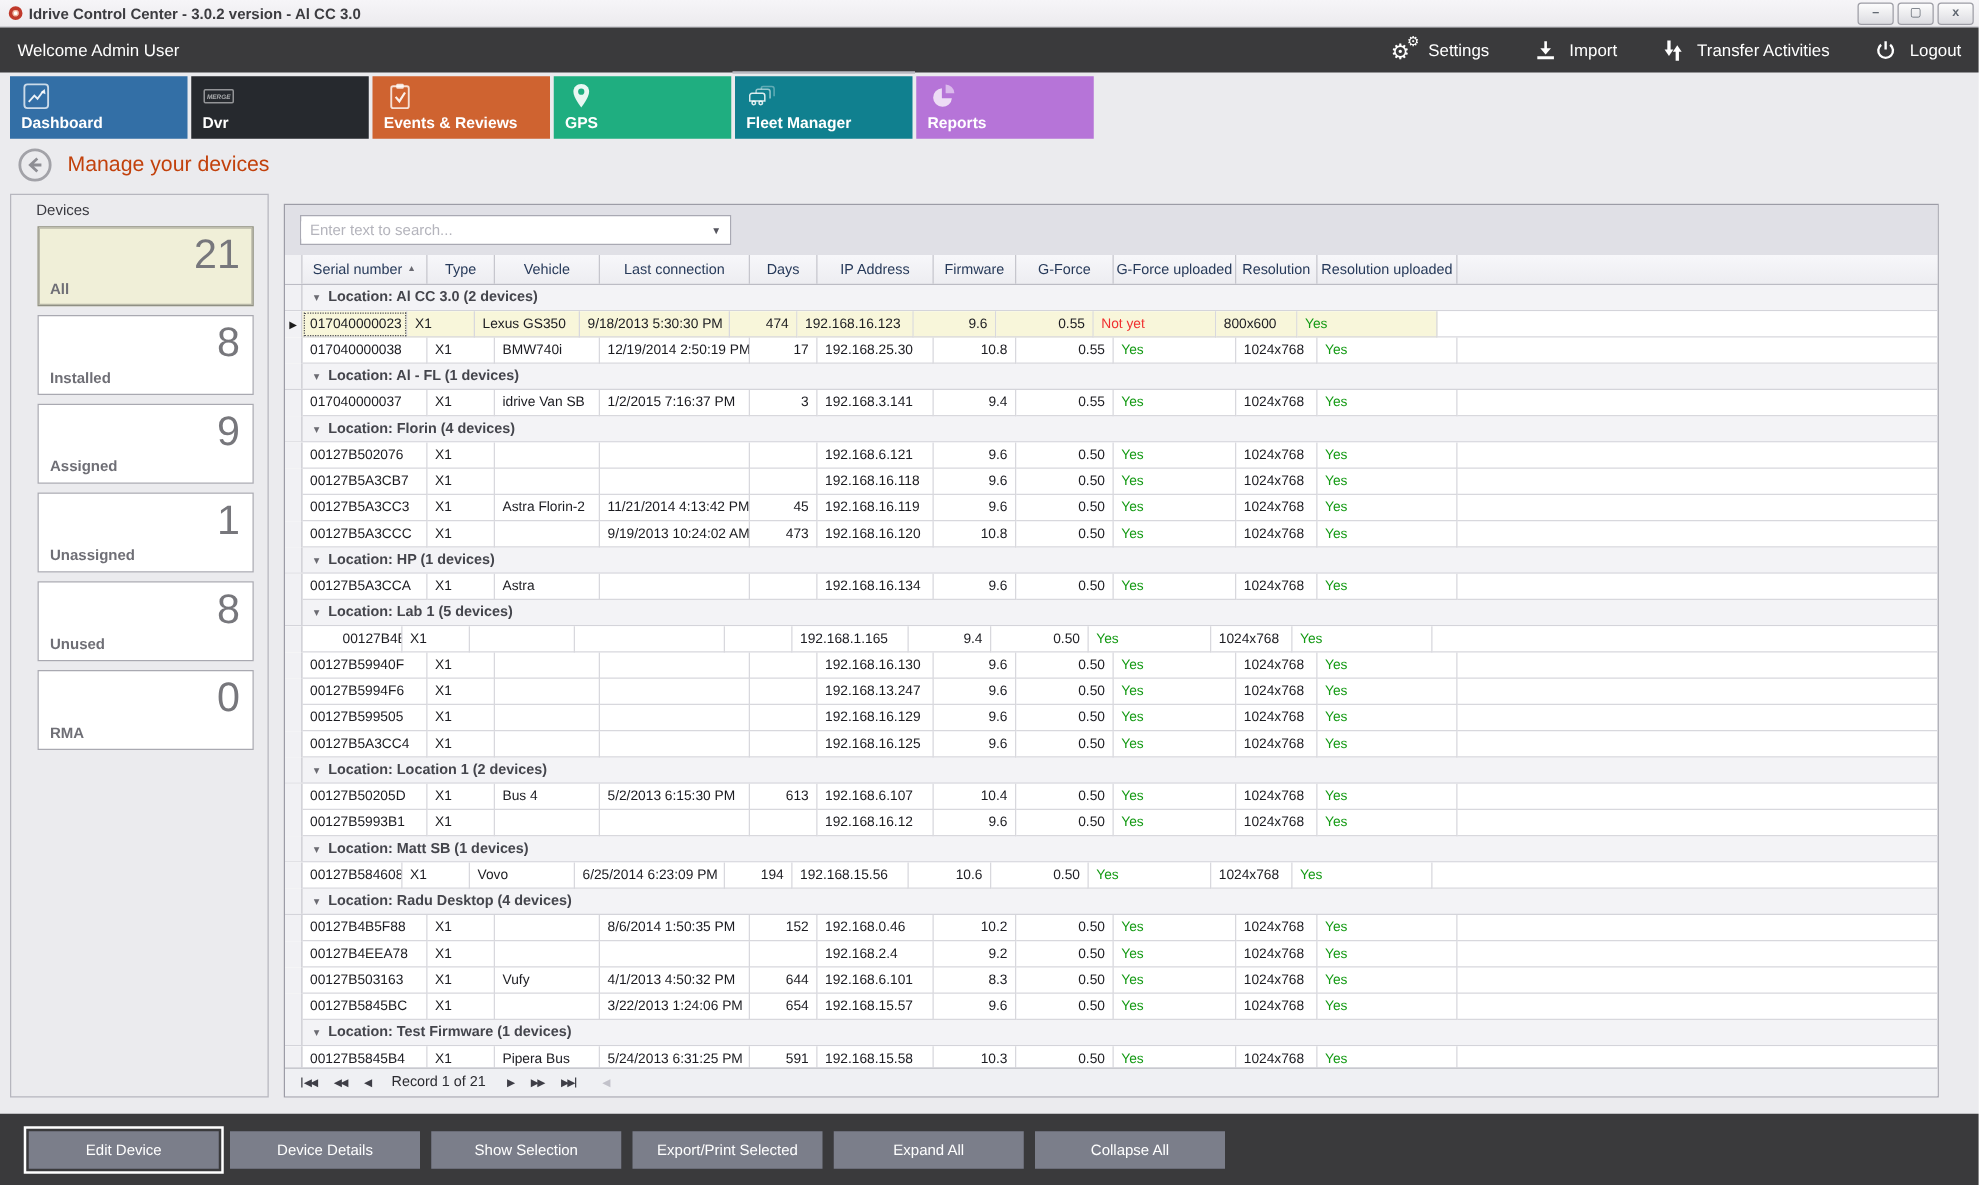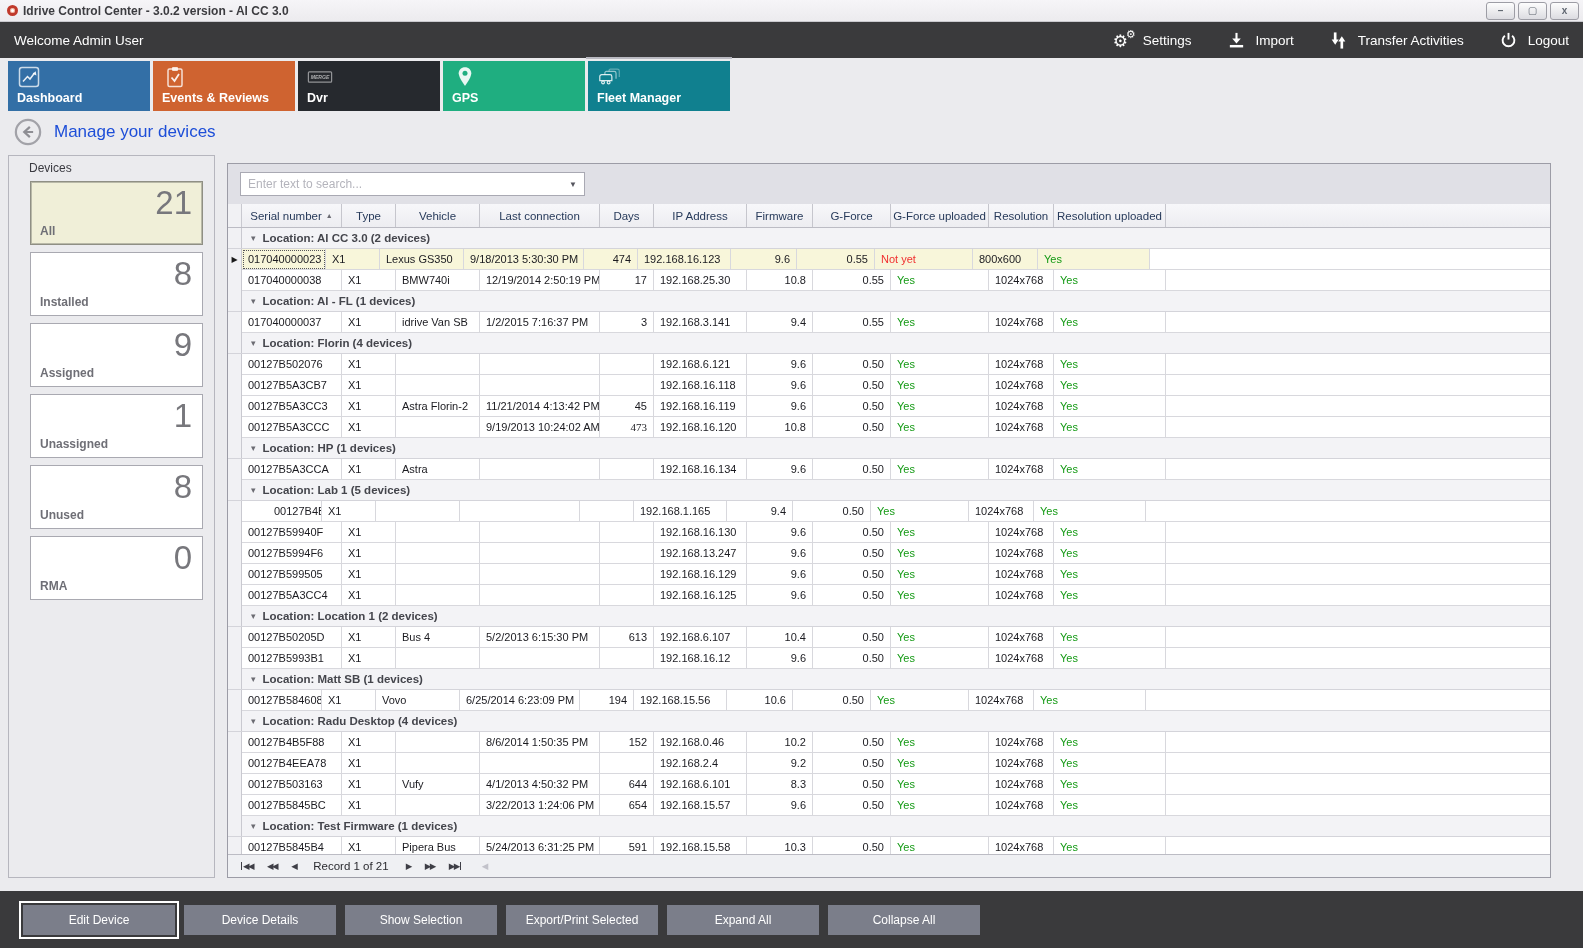--- a/index.html
+++ b/index.html
@@ -35,21 +35,21 @@
   
   .tabsrow{position:absolute;left:8px;top:61px;display:flex;gap:3px;}
   .tab{width:142px;height:50px;position:relative;color:#fff;box-sizing:border-box;padding:5px 9px;cursor:default;}
   .tab .tabicon{display:block;width:26px;height:22px;}
   .tab .tabicon svg{width:26px;height:22px;}
   .tab .tablabel{position:absolute;left:9px;bottom:6px;font-size:12.5px;font-weight:bold;}
   .tab.selected::before{content:"";position:absolute;left:-2px;right:-2px;top:-4px;height:2px;background:#b9b9c1;}
   
   .crumb{position:absolute;left:14px;top:118px;display:flex;align-items:center;gap:12px;}
   .backbtn{width:28px;height:28px;display:inline-flex;cursor:default;}
-  .pagetitle{font-size:17px;color:#1d4ed8;}
+  .pagetitle{font-size:17px;color:#c2410c;}
   
   .sidebar{position:absolute;left:8px;top:155px;width:207px;height:723px;
     background:#ebebee;border:1px solid #b6b6be;box-sizing:border-box;}
   .sidetitle{font-size:12px;color:#3a3a40;padding:5px 0 6px 20px;}
   .cards{padding:0 11px 0 21px;display:flex;flex-direction:column;gap:7px;}
   .card{height:64px;background:#fff;border:1px solid #a9a9b1;position:relative;box-sizing:border-box;cursor:default;}
   .card.selected{background:#f0efd8;border:1px solid #8f8f84;box-shadow:inset 0 0 0 1px #b9b9a8;}
   .cardnum{position:absolute;right:10px;top:2px;font-size:33px;color:#77777c;}
   .cardlabel{position:absolute;left:9px;bottom:6px;font-size:12px;font-weight:bold;color:#6f6f76;}
   
@@ -161,53 +161,60 @@
 
 <div class="tabsrow">
     <div class="tab" style="background: rgb(51, 111, 166);">
       <span class="tabicon"><svg viewBox="0 0 24 22">
           <rect x="1.5" y="1.5" width="19" height="19" rx="2.5" fill="none" stroke="rgba(255,255,255,.75)" stroke-width="1.5"></rect>
           <polyline points="5,15.5 9.5,10.5 12,13 16.5,7" fill="none" stroke="rgba(255,255,255,.9)" stroke-width="1.5"></polyline>
           <path d="M17.8,5.2 l0.6,4.2 -3.8,-1.6 z" fill="rgba(255,255,255,.9)"></path>
         </svg></span>
       <div class="tablabel">Dashboard</div>
     </div>
+    <div class="tab" style="background: rgb(38, 41, 46);">
+      <span class="tabicon"><svg viewBox="0 0 28 22">
+          <rect x="1.5" y="5.5" width="25" height="11" rx="1" fill="none" stroke="rgba(255,255,255,.5)" stroke-width="1.3"></rect>
+          <text x="14" y="13.5" text-anchor="middle" font-size="5.5" font-style="italic" font-weight="bold" fill="rgba(255,255,255,.6)">MERGE</text>
+        </svg></span>
+      <div class="tablabel">Dvr</div>
+    </div>
     <div class="tab" style="background: rgb(207, 99, 48);">
       <span class="tabicon"><svg viewBox="0 0 22 22">
           <rect x="4" y="3" width="14" height="17.5" rx="1.5" fill="none" stroke="rgba(255,255,255,.8)" stroke-width="1.5"></rect>
           <rect x="8" y="1" width="6" height="4" rx="1" fill="rgba(255,255,255,.8)"></rect>
           <polyline points="7.5,11.5 10.5,15 15,8" fill="none" stroke="rgba(255,255,255,.9)" stroke-width="1.8"></polyline>
         </svg></span>
       <div class="tablabel">Events &amp; Reviews</div>
-    </div>
-    <div class="tab" style="background: rgb(38, 41, 46);">
-      <span class="tabicon"><svg viewBox="0 0 28 22">
-          <rect x="1.5" y="5.5" width="25" height="11" rx="1" fill="none" stroke="rgba(255,255,255,.5)" stroke-width="1.3"></rect>
-          <text x="14" y="13.5" text-anchor="middle" font-size="5.5" font-style="italic" font-weight="bold" fill="rgba(255,255,255,.6)">MERGE</text>
-        </svg></span>
-      <div class="tablabel">Dvr</div>
     </div>
     <div class="tab" style="background: rgb(31, 174, 128);">
       <span class="tabicon"><svg viewBox="0 0 22 22">
           <path d="M11,1.2 C7.3,1.2 4.7,3.9 4.7,7.3 c0,4.6 6.3,12.6 6.3,12.6 s6.3,-8 6.3,-12.6 C17.3,3.9 14.7,1.2 11,1.2 z" fill="rgba(255,255,255,.9)"></path>
           <circle class="cut" cx="11" cy="7.3" r="2.5" fill="#1fae80"></circle>
         </svg></span>
       <div class="tablabel">GPS</div>
     </div>
     <div class="tab selected" style="background: rgb(16, 128, 143);">
       <span class="tabicon"><svg viewBox="0 0 28 22">
           <g fill="none" stroke="rgba(255,255,255,.85)" stroke-width="1.3">
             <path d="M3,15 v-4.5 a2,2 0 0 1 2,-2 h9 a2,2 0 0 1 2,2 V15 z"></path>
             <circle cx="6.5" cy="16.8" r="1.5"></circle>
             <circle cx="12.5" cy="16.8" r="1.5"></circle>
             <path d="M8.5,8.5 V6.5 a1.5,1.5 0 0 1 1.5,-1.5 h8.5 a2,2 0 0 1 2,2 v6" opacity=".65"></path>
             <path d="M13,5 V4 a1.5,1.5 0 0 1 1.5,-1.5 h7.5 a2,2 0 0 1 2,2 v6.5" opacity=".4"></path>
           </g>
         </svg></span>
       <div class="tablabel">Fleet Manager</div>
+    </div>
+    <div class="tab" style="background: rgb(182, 116, 216);">
+      <span class="tabicon"><svg viewBox="0 0 22 22">
+          <path d="M9.5,4.5 a7.5,7.5 0 1 0 8,8 l-8,0 z" fill="rgba(255,255,255,.75)"></path>
+          <path d="M12.5,1.5 a7.5,7.5 0 0 1 7,7 l-7,0 z" fill="rgba(255,255,255,.5)"></path>
+        </svg></span>
+      <div class="tablabel">Reports</div>
     </div>
   </div>
 
 <div class="crumb">
   <span class="backbtn">
     <svg viewBox="0 0 30 30">
       <circle cx="15" cy="15" r="13" fill="none" stroke="#a2a2a8" stroke-width="2.4"></circle>
       <path d="M17,9.5 L11,15 L17,20.5 M11,15 h9.5" fill="none" stroke="#8e8e94" stroke-width="2.4"></path>
     </svg>
   </span>
@@ -404,21 +411,21 @@
         <div class="cell" style="width: 65px;">1024x768</div>
         <div class="cell ok" style="width: 112px;">Yes</div>
         <div class="filler"></div>
       </div>
       <div class="row datarow">
         <div class="gutter"></div>
         <div class="cell" style="width: 100px; text-align: right;">00127B5A3CCC</div>
         <div class="cell" style="width: 54px;">X1</div>
         <div class="cell" style="width: 84px;"></div>
         <div class="cell" style="width: 120px;">9/19/2013 10:24:02 AM</div>
-        <div class="cell r" style="width: 54px; font-family: Liberation Serif, serif;">473</div>
+        <div class="cell r" style="width: 54px;">473</div>
         <div class="cell" style="width: 93px;">192.168.16.120</div>
         <div class="cell r" style="width: 66px;">10.8</div>
         <div class="cell r" style="width: 78px;">0.50</div>
         <div class="cell ok" style="width: 98px;">Yes</div>
         <div class="cell" style="width: 65px;">1024x768</div>
         <div class="cell ok" style="width: 112px;">Yes</div>
         <div class="filler"></div>
       </div>
       <div class="row grouprow">
         <div class="gutter"></div>

